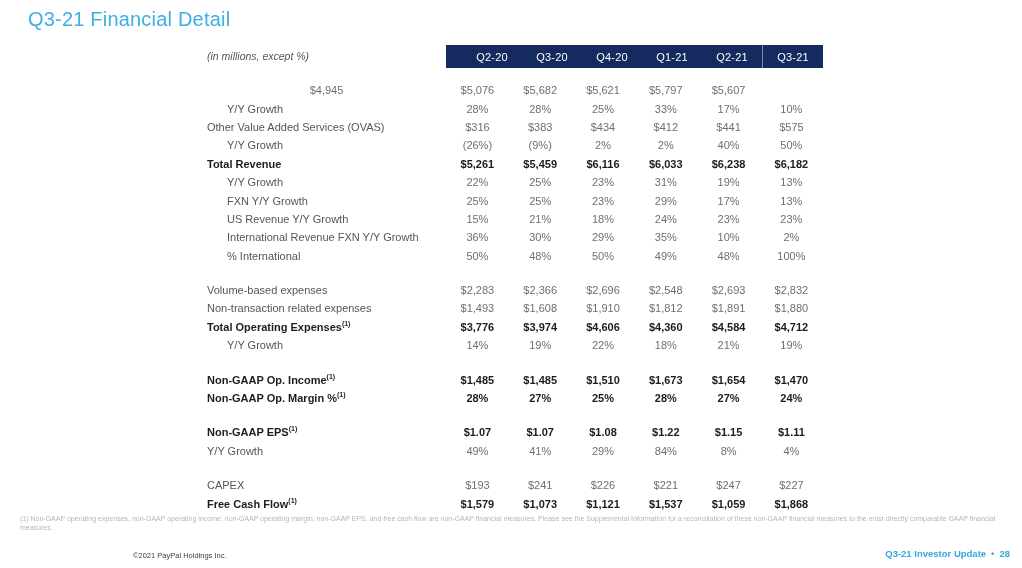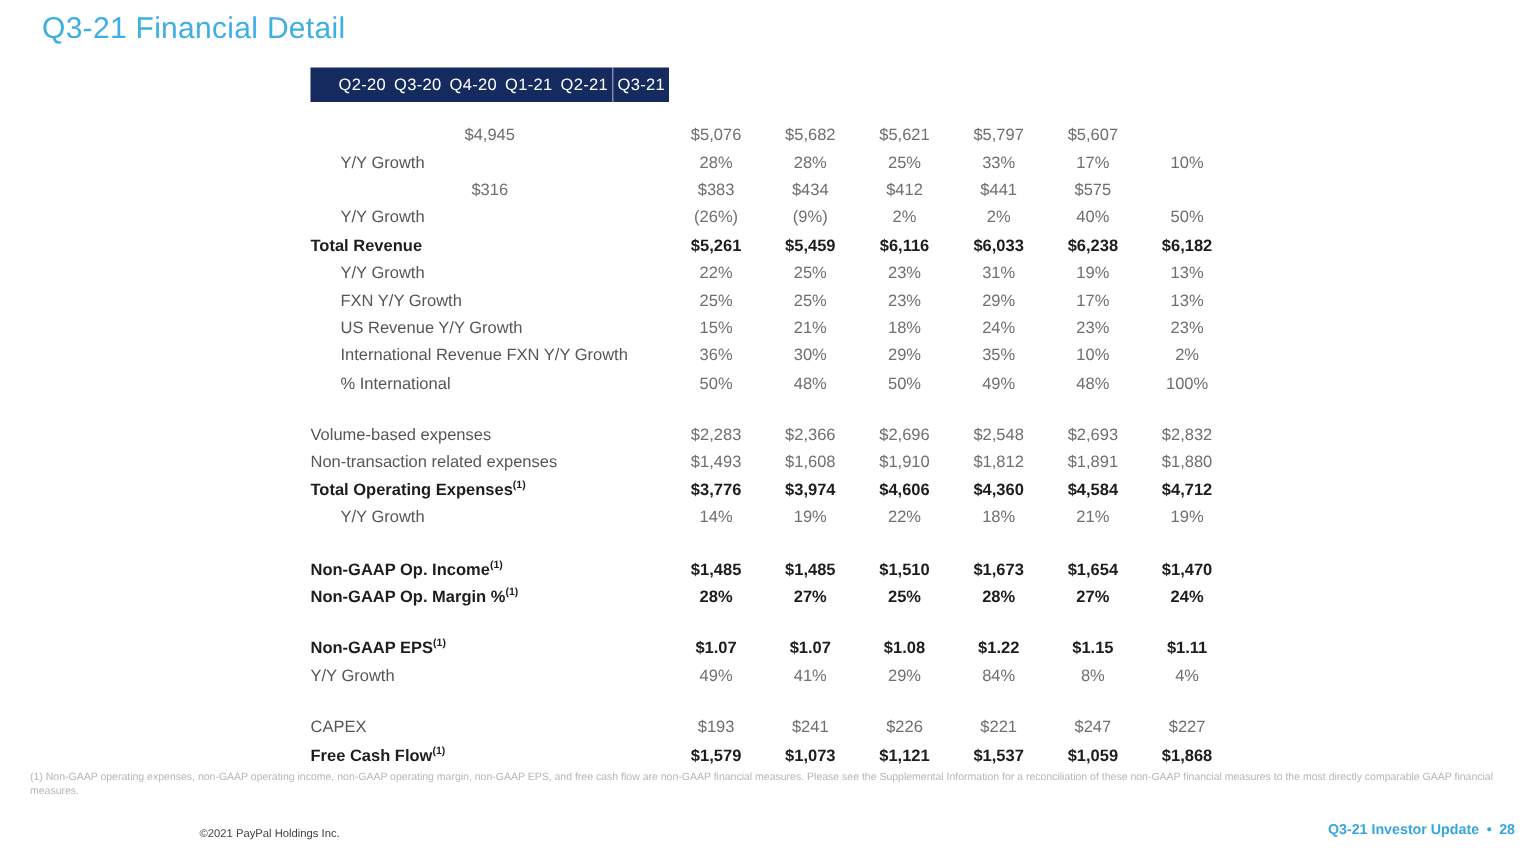--- a/index.html
+++ b/index.html
@@ -51,20 +51,21 @@
 </style>
 </head>
 <body>
 
 <div class="slide">
 
   <div class="page-title">Q3-21 Financial Detail</div>
 
   <div class="fin-table">
     <div class="thead">
+      <div class="units-note">(in millions, except %)</div>
       <div class="band">
           <div class="hcell">Q2-20</div>
           <div class="hcell">Q3-20</div>
           <div class="hcell">Q4-20</div>
           <div class="hcell">Q1-21</div>
           <div class="hcell">Q2-21</div>
           <div class="hcell hlast">Q3-21</div>
         </div>
     </div>
     <div class="tbody">
@@ -79,20 +80,21 @@
         <div class="trow indent">
           <div class="lcell">Y/Y Growth</div>
           <div class="vcell">28%</div>
           <div class="vcell">28%</div>
           <div class="vcell">25%</div>
           <div class="vcell">33%</div>
           <div class="vcell">17%</div>
           <div class="vcell">10%</div>
         </div>
         <div class="trow normal">
+          <div class="lcell">Other Value Added Services (OVAS)</div>
           <div class="vcell">$316</div>
           <div class="vcell">$383</div>
           <div class="vcell">$434</div>
           <div class="vcell">$412</div>
           <div class="vcell">$441</div>
           <div class="vcell">$575</div>
         </div>
         <div class="trow indent">
           <div class="lcell">Y/Y Growth</div>
           <div class="vcell">(26%)</div>

